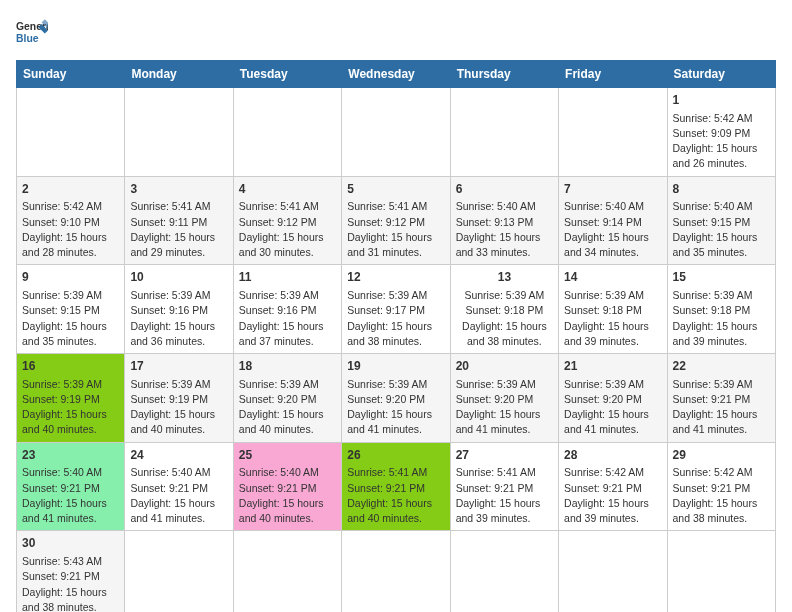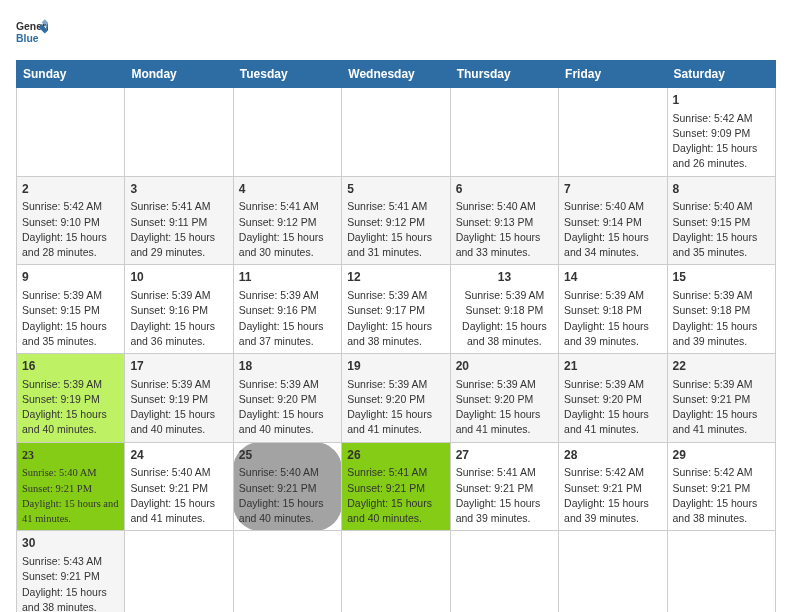--- a/index.html
+++ b/index.html
@@ -218,21 +218,21 @@
 Daylight: 15 hours and 39 minutes.</div>
         </td>
         <td style="background: rgb(255, 255, 255);">
           <span class="day-num">15</span>
           <div class="day-info" style="white-space: pre-line;">Sunrise: 5:39 AM
 Sunset: 9:18 PM
 Daylight: 15 hours and 39 minutes.</div>
         </td>
       </tr>
       <tr>
-        <td style="background: #bef264;">
+        <td style="background: #84cc16;">
           <span class="day-num">16</span>
           <div class="day-info" style="white-space: pre-line;">Sunrise: 5:39 AM
 Sunset: 9:19 PM
 Daylight: 15 hours and 40 minutes.</div>
         </td>
         <td style="background: rgb(245, 245, 245);">
           <span class="day-num">17</span>
           <div class="day-info" style="white-space: pre-line;">Sunrise: 5:39 AM
 Sunset: 9:19 PM
 Daylight: 15 hours and 40 minutes.</div>
@@ -262,33 +262,33 @@
 Daylight: 15 hours and 41 minutes.</div>
         </td>
         <td style="background: rgb(245, 245, 245);">
           <span class="day-num">22</span>
           <div class="day-info" style="white-space: pre-line;">Sunrise: 5:39 AM
 Sunset: 9:21 PM
 Daylight: 15 hours and 41 minutes.</div>
         </td>
       </tr>
       <tr>
-        <td style="background: #84cc16; font-family: Liberation Serif, serif;">
+        <td style="background: #86efac;">
           <span class="day-num">23</span>
           <div class="day-info" style="white-space: pre-line;">Sunrise: 5:40 AM
 Sunset: 9:21 PM
 Daylight: 15 hours and 41 minutes.</div>
         </td>
         <td style="background: rgb(255, 255, 255);">
           <span class="day-num">24</span>
           <div class="day-info" style="white-space: pre-line;">Sunrise: 5:40 AM
 Sunset: 9:21 PM
 Daylight: 15 hours and 41 minutes.</div>
         </td>
-        <td style="background: #a3a3a3; border-radius: 27px;">
+        <td style="background: #f9a8d4;">
           <span class="day-num">25</span>
           <div class="day-info" style="white-space: pre-line;">Sunrise: 5:40 AM
 Sunset: 9:21 PM
 Daylight: 15 hours and 40 minutes.</div>
         </td>
         <td style="background: #84cc16;">
           <span class="day-num">26</span>
           <div class="day-info" style="white-space: pre-line;">Sunrise: 5:41 AM
 Sunset: 9:21 PM
 Daylight: 15 hours and 40 minutes.</div>

